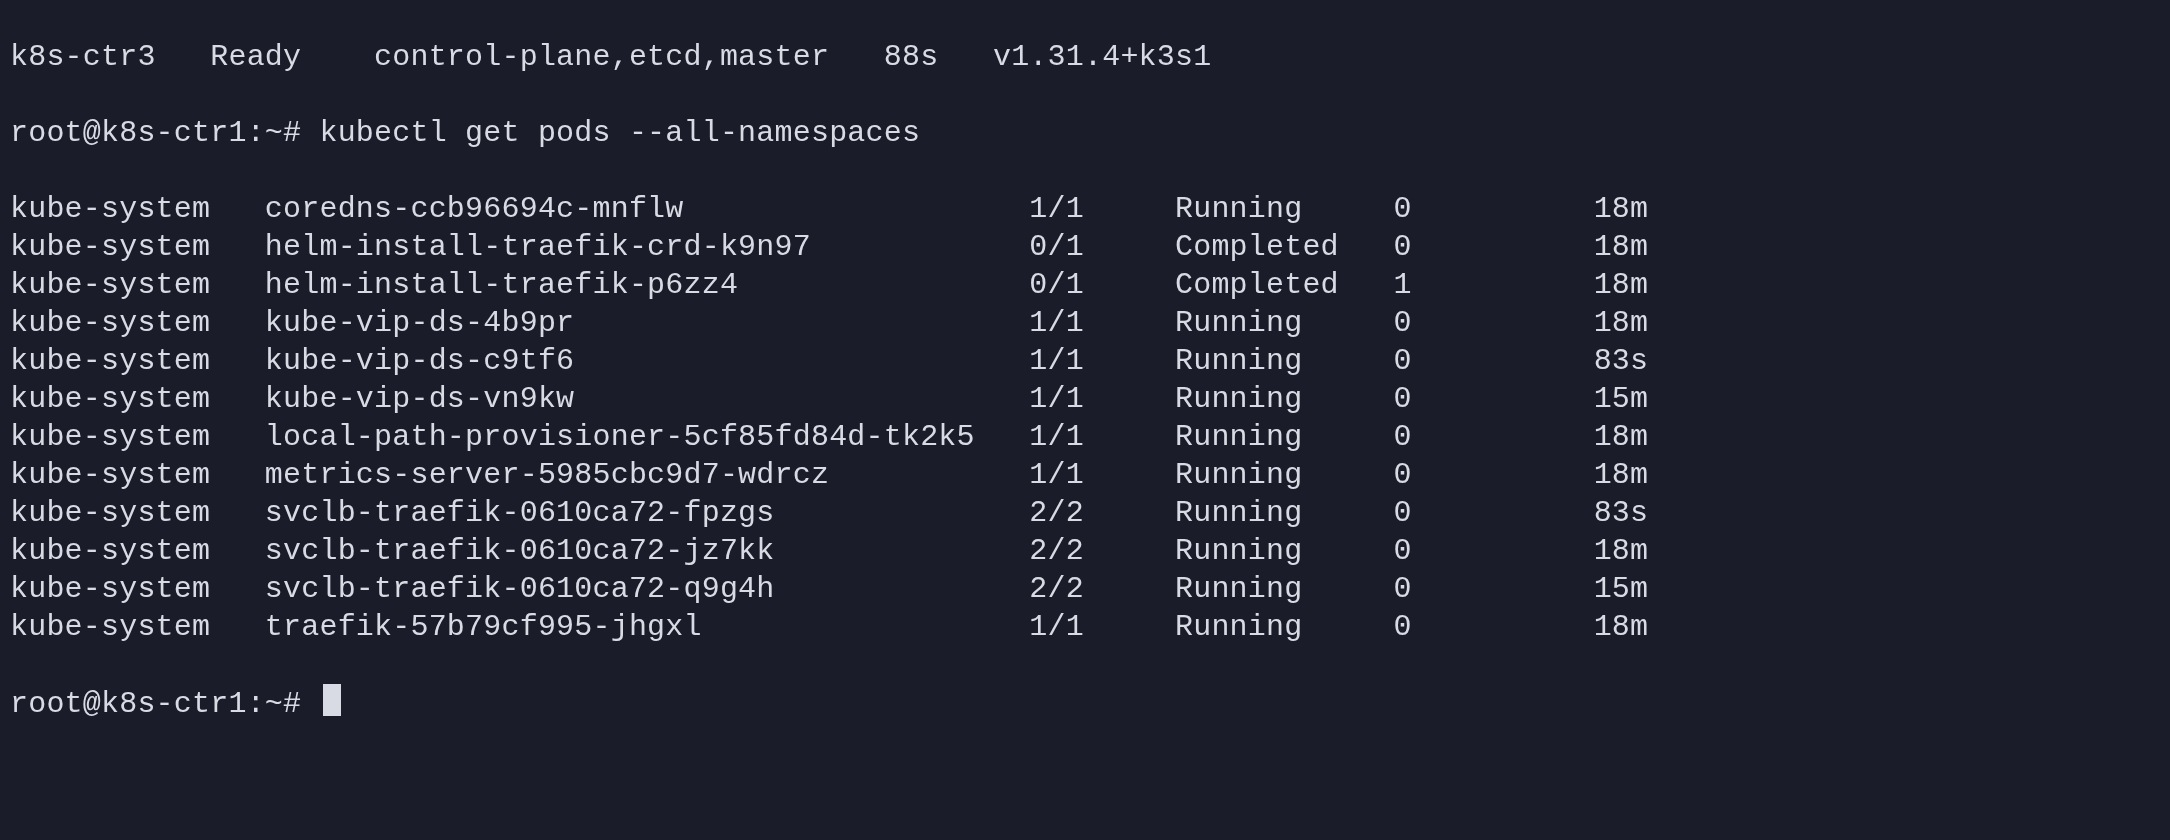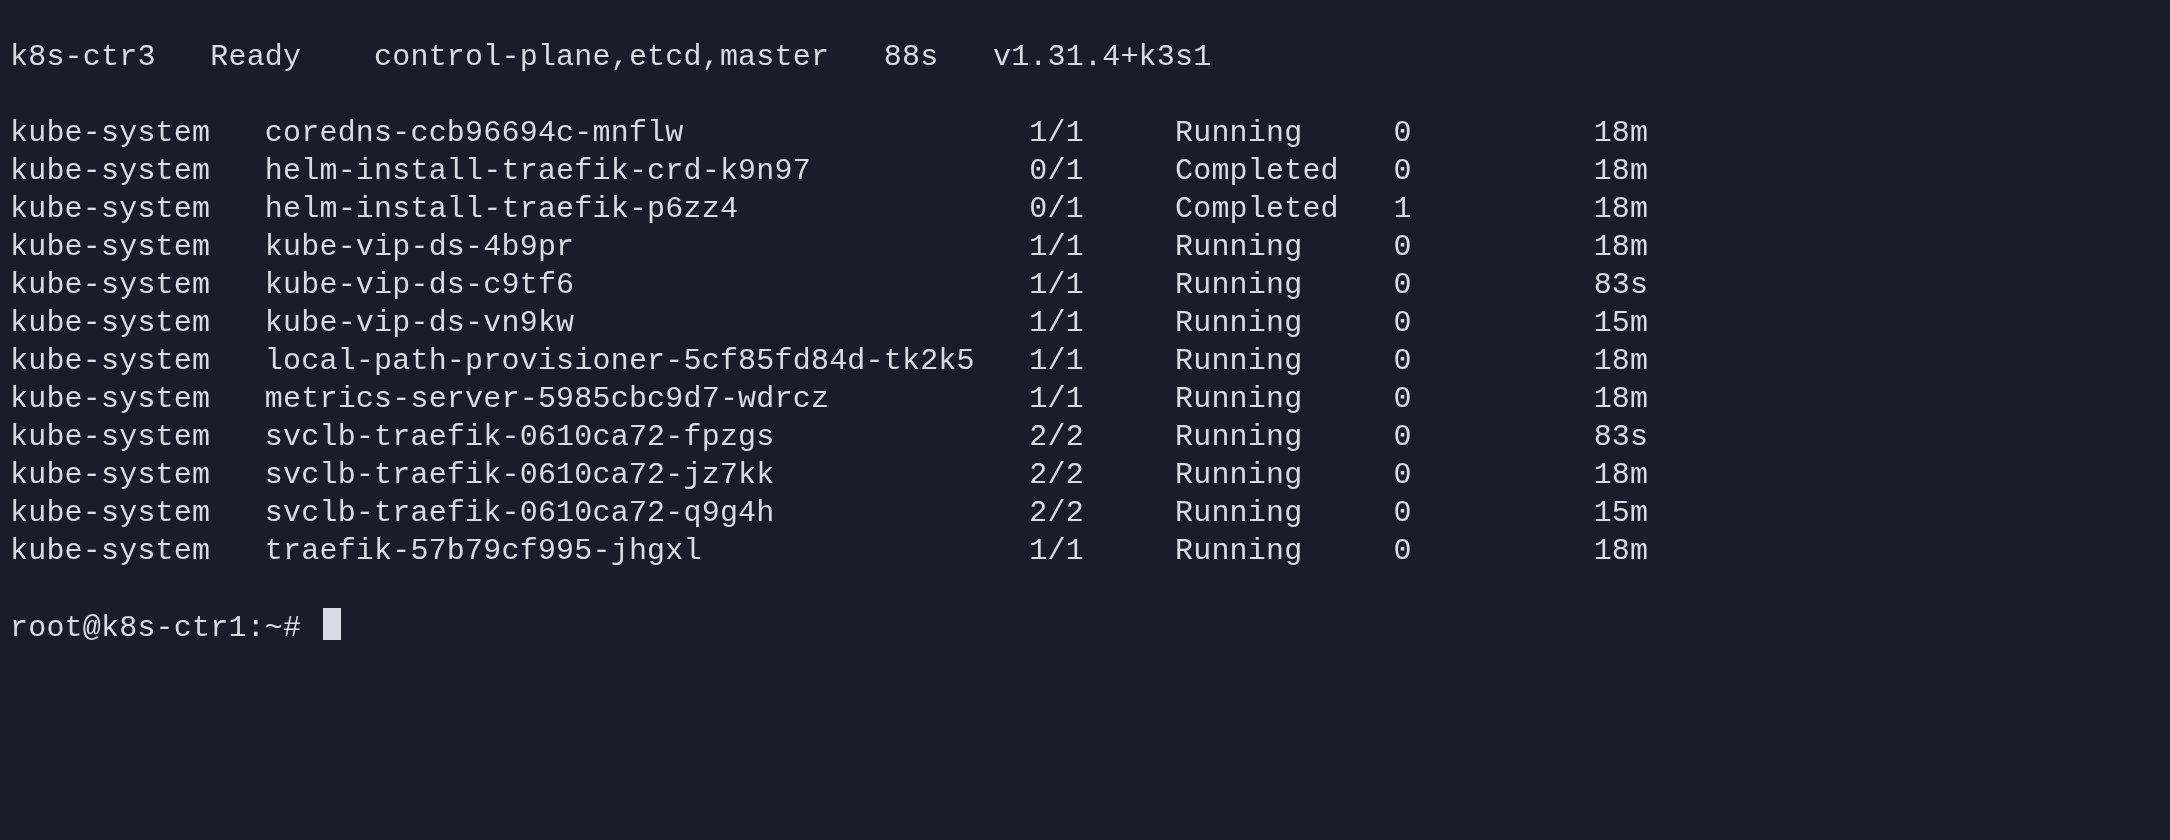--- a/index.html
+++ b/index.html
@@ -29,15 +29,16 @@
     background: #d8dbe3;
     vertical-align: -4px;
     margin-left: 4px;
   }
 </style>
 </head>
 <body>
 
 <div class="terminal">
 <span class="line"><span>k8s-ctr3   </span><span>Ready    </span><span>control-plane,etcd,master   </span><span>88s   </span><span>v1.31.4+k3s1</span></span>
+<span class="line"><span>root@k8s-ctr1:~#</span> <span>kubectl get pods --all-namespaces</span></span>
 <span class="line">kube-system   coredns-ccb96694c-mnflw                   1/1     Running     0          18m</span><span class="line">kube-system   helm-install-traefik-crd-k9n97            0/1     Completed   0          18m</span><span class="line">kube-system   helm-install-traefik-p6zz4                0/1     Completed   1          18m</span><span class="line">kube-system   kube-vip-ds-4b9pr                         1/1     Running     0          18m</span><span class="line">kube-system   kube-vip-ds-c9tf6                         1/1     Running     0          83s</span><span class="line">kube-system   kube-vip-ds-vn9kw                         1/1     Running     0          15m</span><span class="line">kube-system   local-path-provisioner-5cf85fd84d-tk2k5   1/1     Running     0          18m</span><span class="line">kube-system   metrics-server-5985cbc9d7-wdrcz           1/1     Running     0          18m</span><span class="line">kube-system   svclb-traefik-0610ca72-fpzgs              2/2     Running     0          83s</span><span class="line">kube-system   svclb-traefik-0610ca72-jz7kk              2/2     Running     0          18m</span><span class="line">kube-system   svclb-traefik-0610ca72-q9g4h              2/2     Running     0          15m</span><span class="line">kube-system   traefik-57b79cf995-jhgxl                  1/1     Running     0          18m</span>
 <span class="line"><span>root@k8s-ctr1:~#</span> <span class="cursor-block"></span></span>
 </div>
 
 </body></html>

